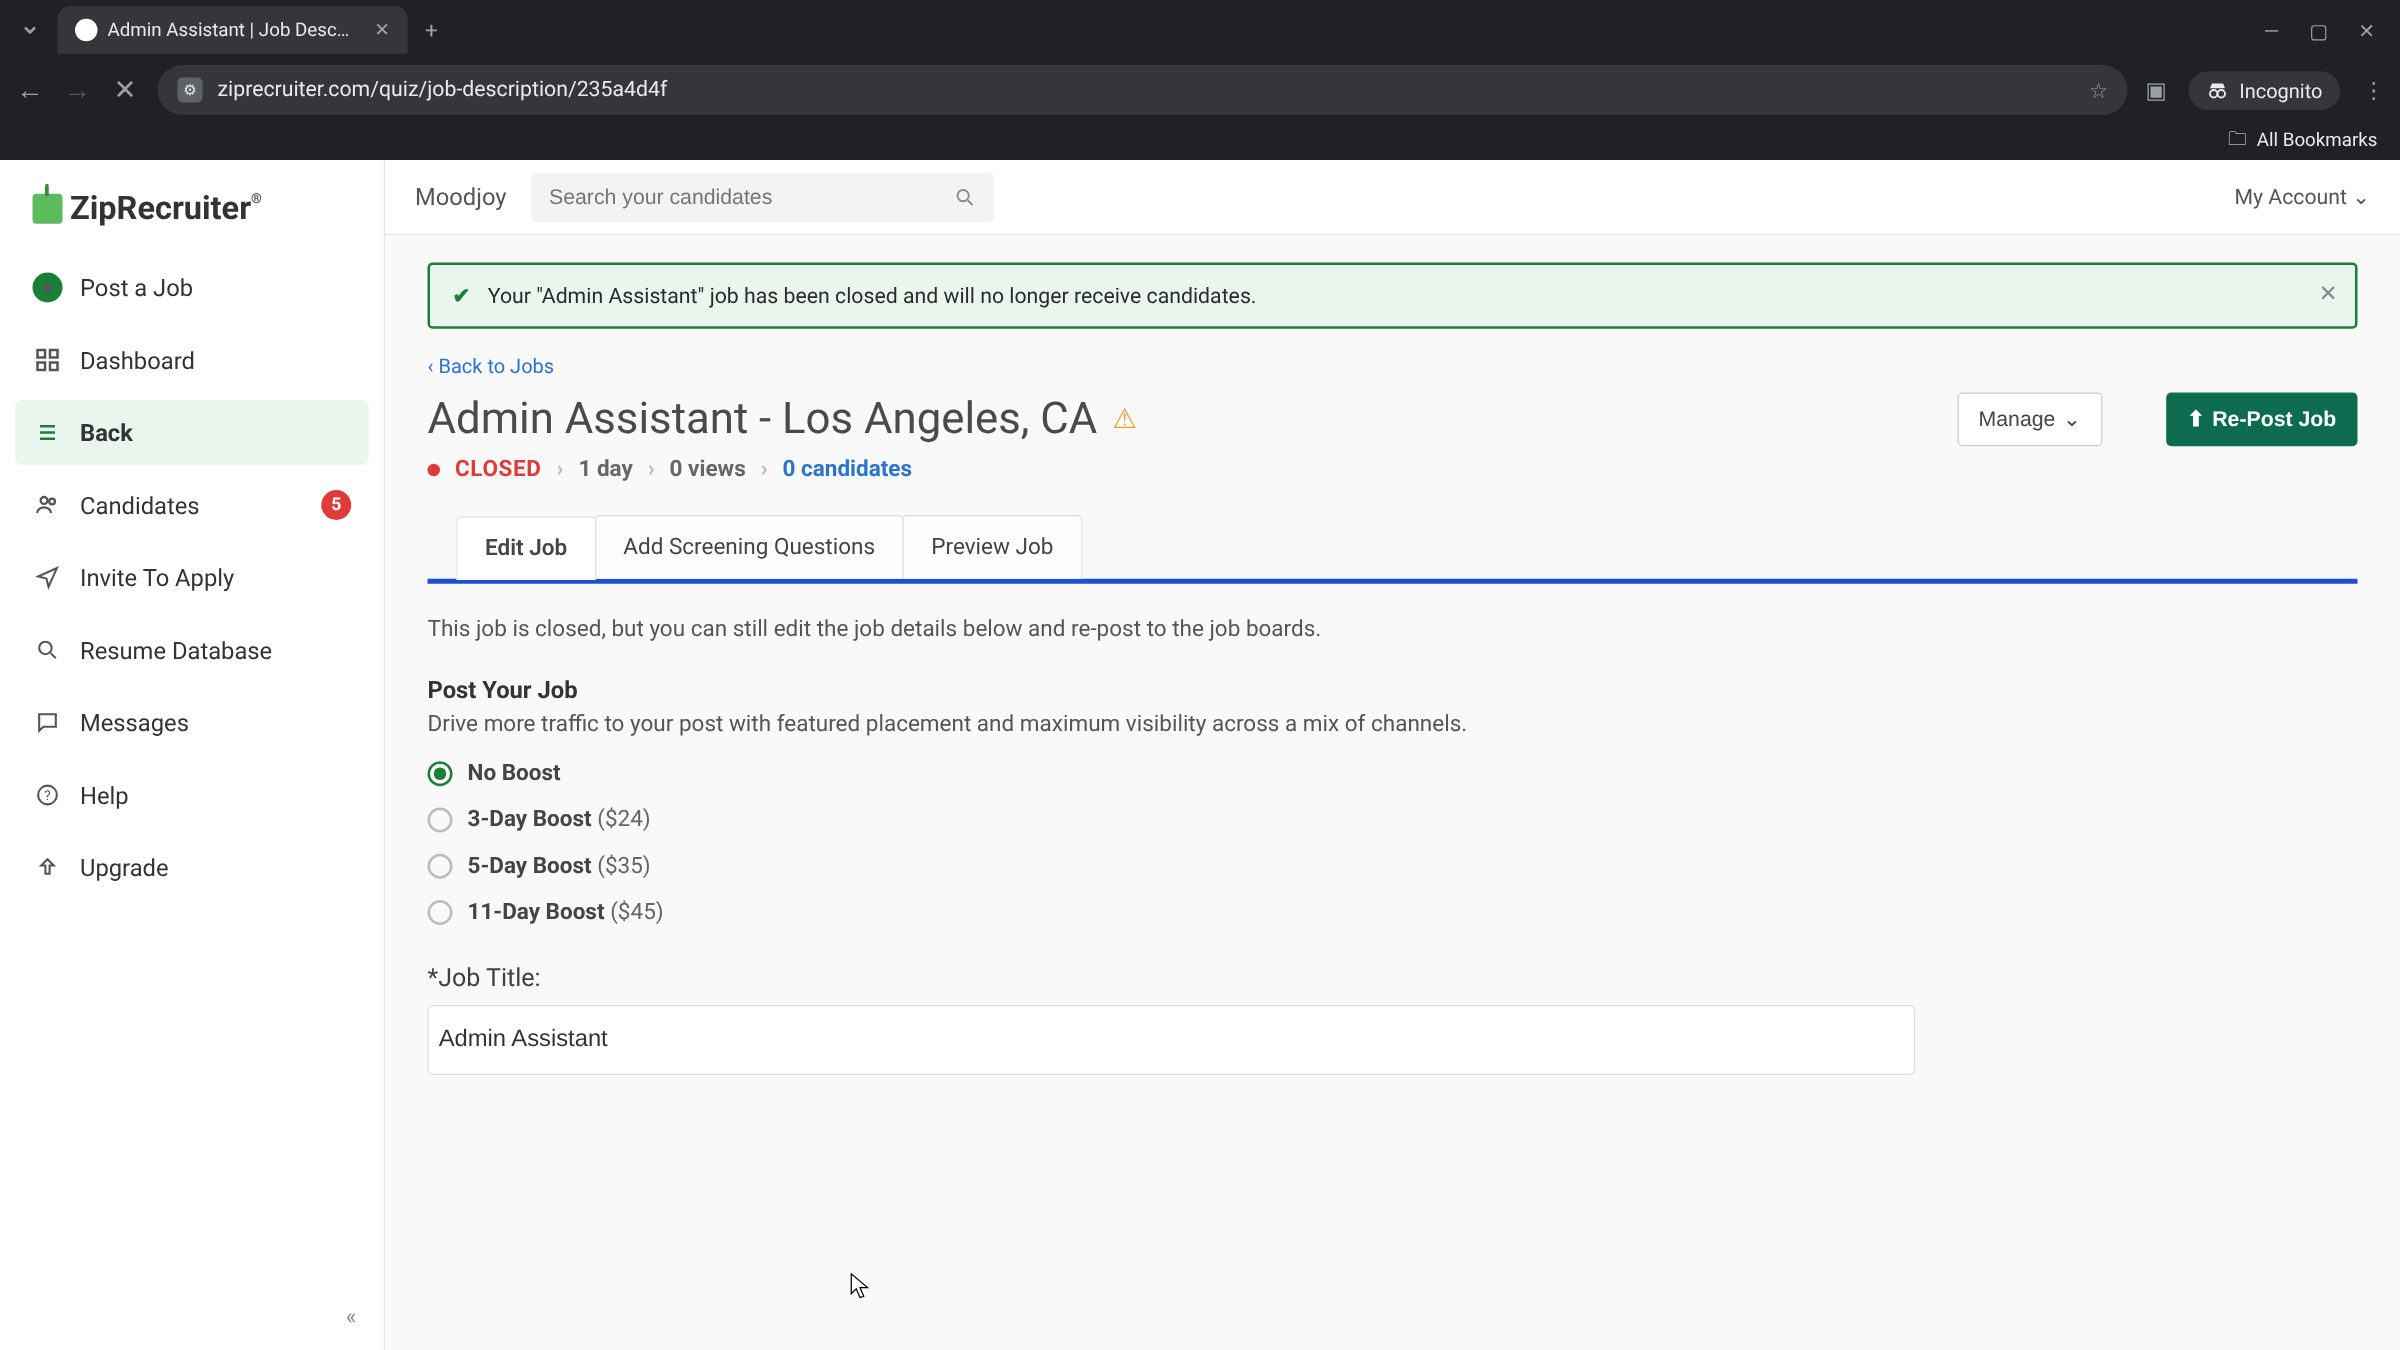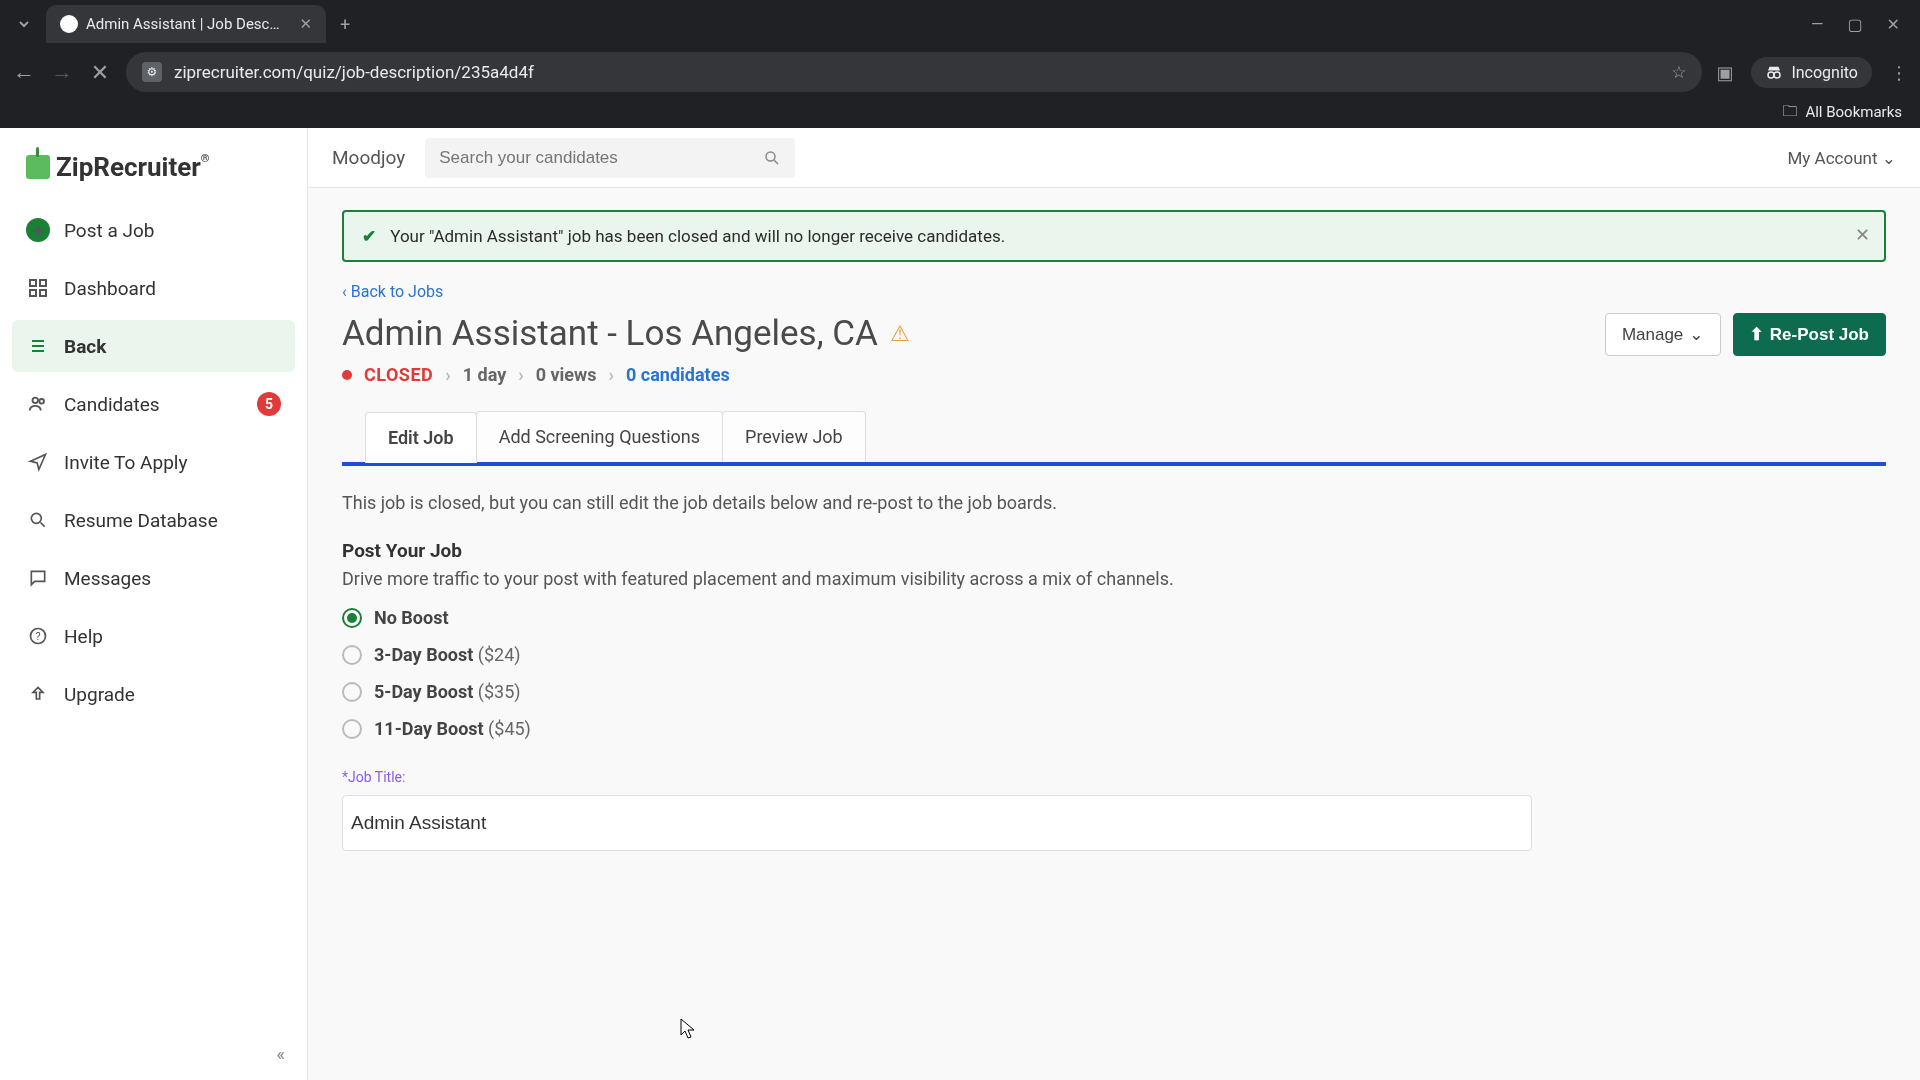--- a/index.html
+++ b/index.html
@@ -60,21 +60,21 @@
 .alert { border: 2px solid #1a7f37; background: #eaf6ed; border-radius: 4px; padding: 14px 18px; display: flex; align-items: center; gap: 14px; color: #2b2b2b; font-size: 17px; position: relative; margin-bottom: 20px; }
 .alert .check { color: #1a7f37; font-weight: 700; }
 .alert .close-alert { position: absolute; right: 14px; top: 12px; color: #888; cursor: pointer; font-size: 18px; }
 
 .back-link { color: #2a74d0; font-size: 16px; cursor: pointer; display: inline-block; margin-bottom: 12px; }
 
 .job-header { display: flex; align-items: flex-start; justify-content: space-between; }
 .job-title { font-size: 35px; color: #4a4a4a; font-weight: 400; display: flex; align-items: center; gap: 12px; }
 .warn-icon { color: #e8a13a; font-size: 22px; }
 .job-actions { display: flex; gap: 12px; }
-.btn { border-radius: 4px; padding: 10px 16px; font-size: 17px; cursor: pointer; border: 1px solid #ccc; background: #fff; color: #444; display: inline-flex; align-items: center; gap: 6px; }
+.btn { border-radius: 4px; padding: 10px 16px; font-size: 17px; cursor: pointer; border: 1px solid #ccc; background: #fff; color: #444; display: inline-flex; align-items: center; gap: 6px; margin-left: 39px; }
 .btn.primary { background: #0d6c4f; color: #fff; border-color: #0d6c4f; font-weight: 600; }
 
 .job-meta { display: flex; align-items: center; gap: 12px; margin-top: 10px; font-size: 18px; color: #666; font-weight: bold; }
 .status-dot { width: 10px; height: 10px; border-radius: 50%; background: #e03a3a; display: inline-block; }
 .status-closed { color: #e03a3a; letter-spacing: 0.5px; }
 .sep { color: #bbb; }
 .link { color: #2a74d0; cursor: pointer; }
 
 .tabs { display: flex; margin-top: 26px; border-bottom: 4px solid #1d4ed8; padding-left: 23px; }
 .tab { padding: 14px 22px; font-size: 18px; color: #444; border: 1px solid #ddd; border-bottom: none; background: #fdfdfd; cursor: pointer; margin-right: -1px; border-radius: 4px 4px 0 0; }
@@ -86,21 +86,21 @@
 .section-desc { font-size: 18px; color: #555; margin-bottom: 18px; }
 
 .radio-group { display: flex; flex-direction: column; gap: 16px; margin-bottom: 30px; justify-content: space-between; }
 .radio-row { display: flex; align-items: center; gap: 12px; font-size: 18px; color: #444; cursor: pointer; }
 .radio { width: 20px; height: 20px; border: 2px solid #bbb; border-radius: 50%; display: inline-flex; align-items: center; justify-content: center; }
 .radio.checked { border-color: #1a7f37; }
 .radio.checked::after { content: ""; width: 10px; height: 10px; background: #1a7f37; border-radius: 50%; }
 .bold { font-weight: 700; }
 .price { color: #666; }
 
-.field-label { font-size: 14px; color: #8b5cf6; margin-bottom: 10px; }
+.field-label { font-size: 20px; color: #404040; margin-bottom: 10px; }
 .text-input { width: 1190px; max-width: 100%; border: 1px solid #ddd; border-radius: 4px; padding: 16px 8px; font-size: 19px; color: #333; background: #fff; }
 
 
 svg { display: block; }
 
 .cursor { position: absolute; left: 680px; top: 890px; width: 16px; height: 22px; pointer-events: none; }
 </style>
 </head>
 <body>
 

